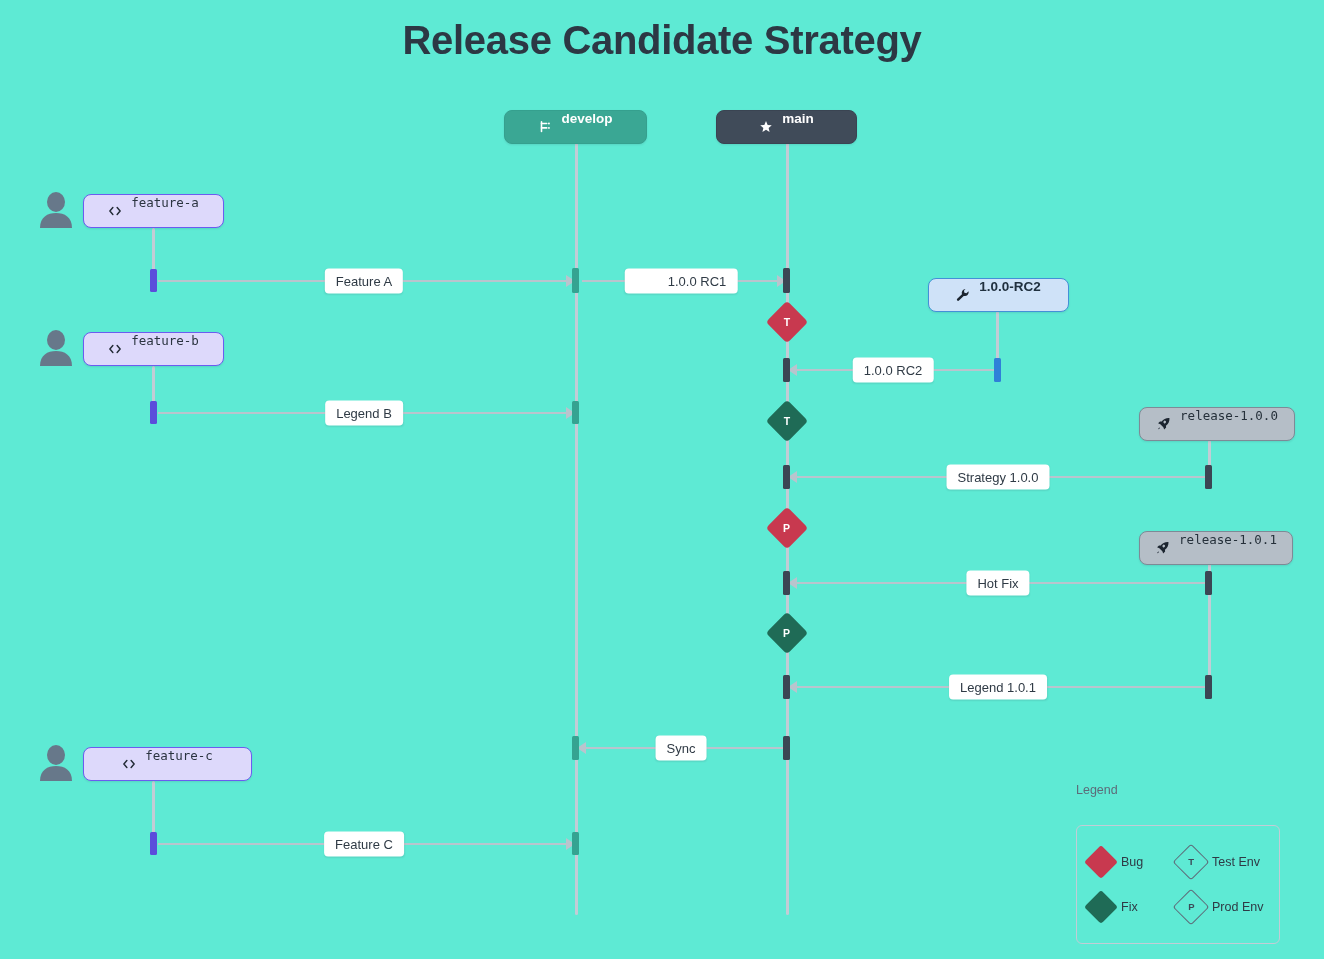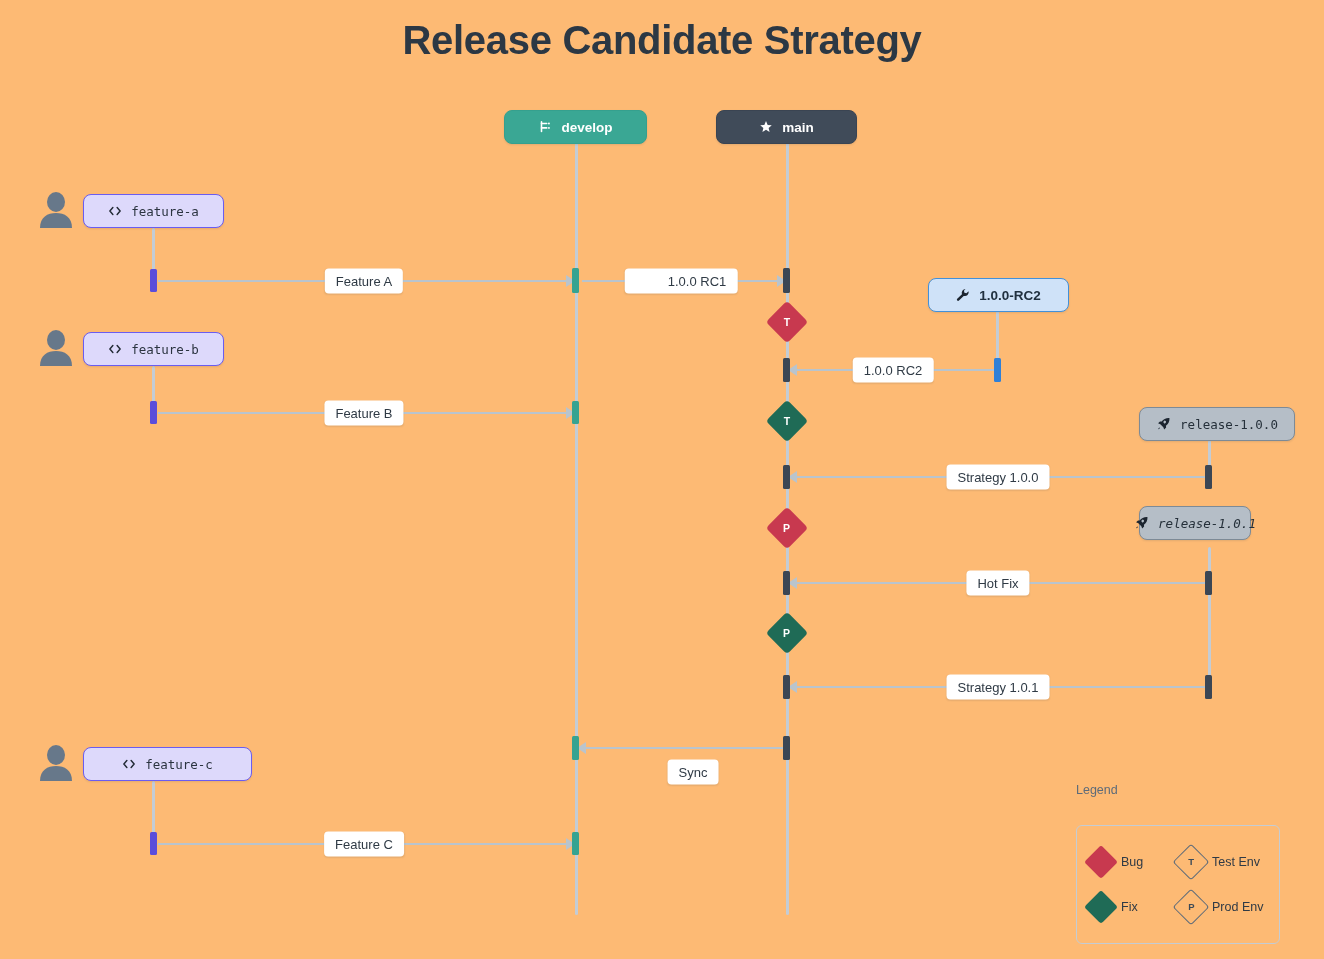--- a/index.html
+++ b/index.html
@@ -13,21 +13,21 @@
     height: 959px;
     overflow: hidden;
     position: relative;
     color: #2f3a45;
   }
   #stage {
     position: absolute;
     left: 0; top: 0;
     width: 1324px;
     height: 959px;
-    background: #fdba74;
+    background: #5eead4;
   }
 
   
   #title {
     position: absolute;
     left: 0; top: 18px;
     width: 1324px;
     text-align: center;
     font-size: 40px;
     font-weight: 700;
@@ -55,21 +55,20 @@
   .act-rc      { background: #2f80d8; }
   .act-release { background: #3b4654; }
 
   
   .node {
     position: absolute;
     box-sizing: border-box;
     height: 34px;
     border-radius: 8px;
     display: flex;
-    align-items: center;
     justify-content: center;
     gap: 9px;
     font-size: 13.5px;
     font-weight: 600;
     white-space: nowrap;
     padding: 0 0;
     box-shadow: 0 1px 2px rgba(40,55,70,.12);
   }
   .node .ic {
     display: inline-flex;
@@ -241,37 +240,37 @@
   <div class="msg-line" style="left:582px; top:280px; width:199px;"></div>
   <div class="arrow-head arrow-right" style="left:777px; top:275px;"></div>
   <div class="msg-label" style="left:681px; top:281px;padding-left:43px;">1.0.0 RC1</div>
 
   <div class="msg-line" style="left:793px; top:369px; width:203px;"></div>
   <div class="arrow-head arrow-left" style="left:788px; top:364px;"></div>
   <div class="msg-label" style="left:893px; top:370px;">1.0.0 RC2</div>
 
   <div class="msg-line" style="left:158px; top:412px; width:412px;"></div>
   <div class="arrow-head arrow-right" style="left:566px; top:407px;"></div>
-  <div class="msg-label" style="left:364px; top:413px;">Feature B</div>
+  <div class="msg-label" style="left:364px; top:413px;">Legend B</div>
 
   <div class="msg-line" style="left:793px; top:476px; width:415px;"></div>
   <div class="arrow-head arrow-left" style="left:788px; top:471px;"></div>
   <div class="msg-label" style="left:998px; top:477px;">Strategy 1.0.0</div>
 
   <div class="msg-line" style="left:793px; top:582px; width:415px;"></div>
   <div class="arrow-head arrow-left" style="left:788px; top:577px;"></div>
   <div class="msg-label" style="left:998px; top:583px;">Hot Fix</div>
 
   <div class="msg-line" style="left:793px; top:686px; width:415px;"></div>
   <div class="arrow-head arrow-left" style="left:788px; top:681px;"></div>
-  <div class="msg-label" style="left:998px; top:687px;">Strategy 1.0.1</div>
+  <div class="msg-label" style="left:998px; top:687px;">Legend 1.0.1</div>
 
   <div class="msg-line" style="left:582px; top:747px; width:204px;"></div>
   <div class="arrow-head arrow-left" style="left:577px; top:742px;"></div>
-  <div class="msg-label" style="left:681px; top:772px;margin-left:12px;">Sync</div>
+  <div class="msg-label" style="left:681px; top:748px;">Sync</div>
 
   <div class="msg-line" style="left:158px; top:843px; width:412px;"></div>
   <div class="arrow-head arrow-right" style="left:566px; top:838px;"></div>
   <div class="msg-label" style="left:364px; top:844px;">Feature C</div>
 
   <div class="activation act-feature" style="left:150px; top:269px; height:23px;"></div>
   <div class="activation act-develop" style="left:572px; top:268px; height:25px;"></div>
   <div class="activation act-main" style="left:783px; top:268px; height:25px;"></div>
   <div class="activation act-main" style="left:783px; top:358px; height:24px;"></div>
   <div class="activation act-rc" style="left:994px; top:358px; height:24px;"></div>
@@ -383,21 +382,21 @@
   <div class="node node-release" style="left:1139px; top:407px; width:156px;">
     <span class="ic">
       <svg width="15" height="14" viewBox="0 0 16 16">
         <path d="M14.8 1.2 C11.2 0.9 8.0 2.4 5.9 5.2 L4.0 5.0 L1.8 7.2 L4.4 8.2 L7.8 11.6 L8.8 14.2 L11.0 12.0 L10.8 10.1 C13.6 8.0 15.1 4.8 14.8 1.2 Z M10.6 6.6 a1.5 1.5 0 1 1 -2.1 -2.1 a1.5 1.5 0 0 1 2.1 2.1 Z" fill="#1c2530"></path>
         <path d="M3.4 12.0 C2.3 12.6 1.9 14.1 1.9 14.1 C1.9 14.1 3.4 13.7 4.0 12.6 Z" fill="#1c2530"></path>
       </svg>
     </span>
     <span>release-1.0.0</span>
   </div>
 
-  <div class="node node-release" style="left:1139px; top:506px; width:112px;font-style:italic;">
+  <div class="node node-release" style="left:1139px; top:531px; width:154px;">
     <span class="ic">
       <svg width="15" height="14" viewBox="0 0 16 16">
         <path d="M14.8 1.2 C11.2 0.9 8.0 2.4 5.9 5.2 L4.0 5.0 L1.8 7.2 L4.4 8.2 L7.8 11.6 L8.8 14.2 L11.0 12.0 L10.8 10.1 C13.6 8.0 15.1 4.8 14.8 1.2 Z M10.6 6.6 a1.5 1.5 0 1 1 -2.1 -2.1 a1.5 1.5 0 0 1 2.1 2.1 Z" fill="#1c2530"></path>
         <path d="M3.4 12.0 C2.3 12.6 1.9 14.1 1.9 14.1 C1.9 14.1 3.4 13.7 4.0 12.6 Z" fill="#1c2530"></path>
       </svg>
     </span>
     <span>release-1.0.1</span>
   </div>
 
   <div id="legend-wrap">

